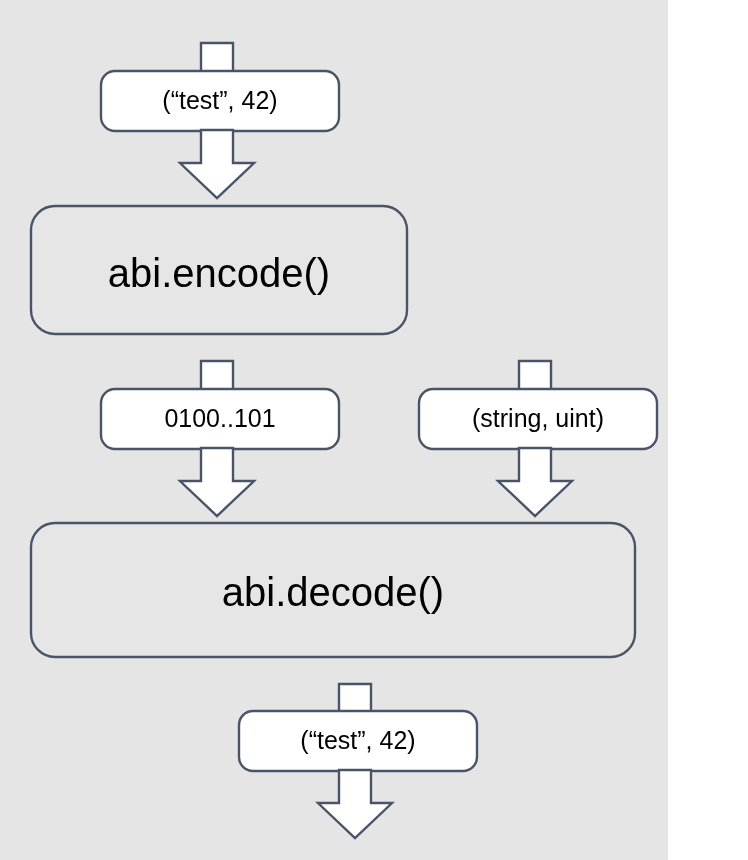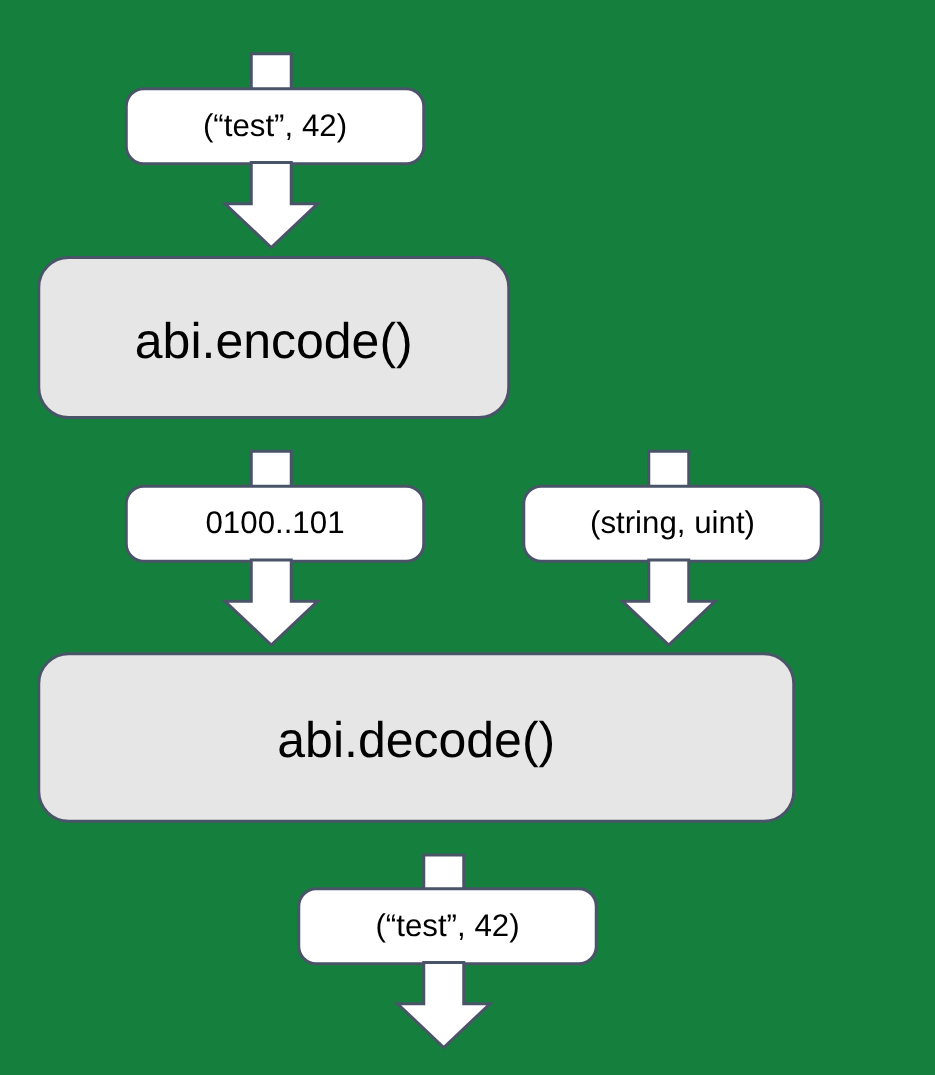--- a/index.html
+++ b/index.html
@@ -5,23 +5,23 @@
   html, body {
     margin: 0;
     padding: 0;
     background: #ffffff;
   }
   body {
     font-family: "Liberation Sans", sans-serif;
   }
   #diagram-root {
     position: relative;
-    width: 748px;
+    width: 668px;
     height: 860px;
-    background: #15803d;
+    background: #e5e5e5;
     overflow: hidden;
   }
   #diagram-svg {
     position: absolute;
     left: 0;
     top: 0;
     width: 748px;
     height: 860px;
     display: block;
   }

